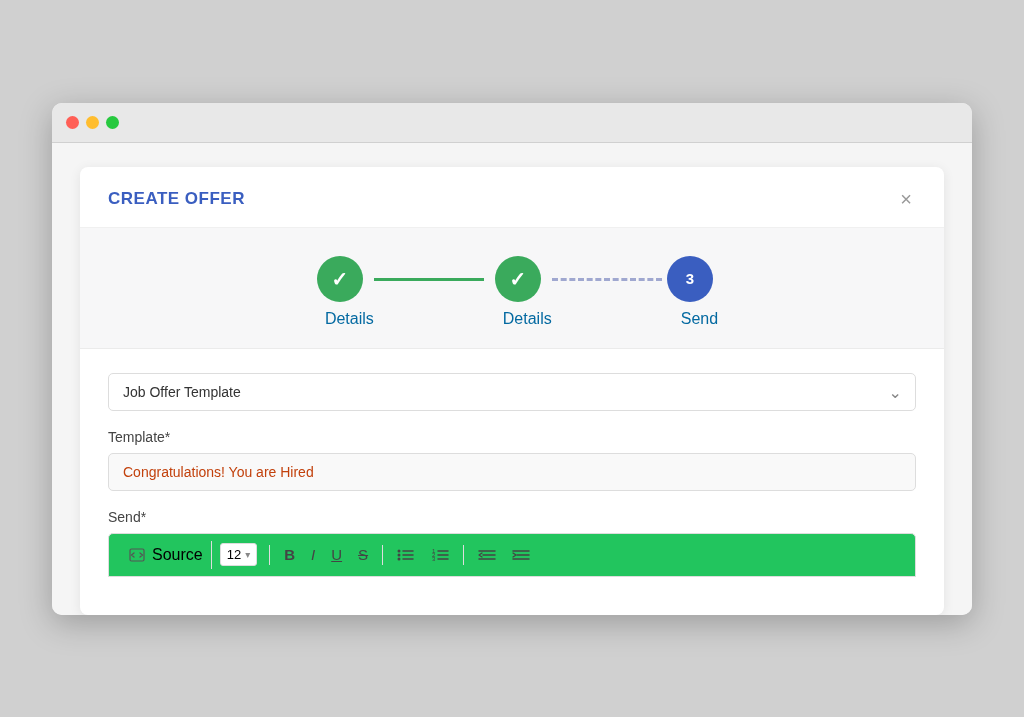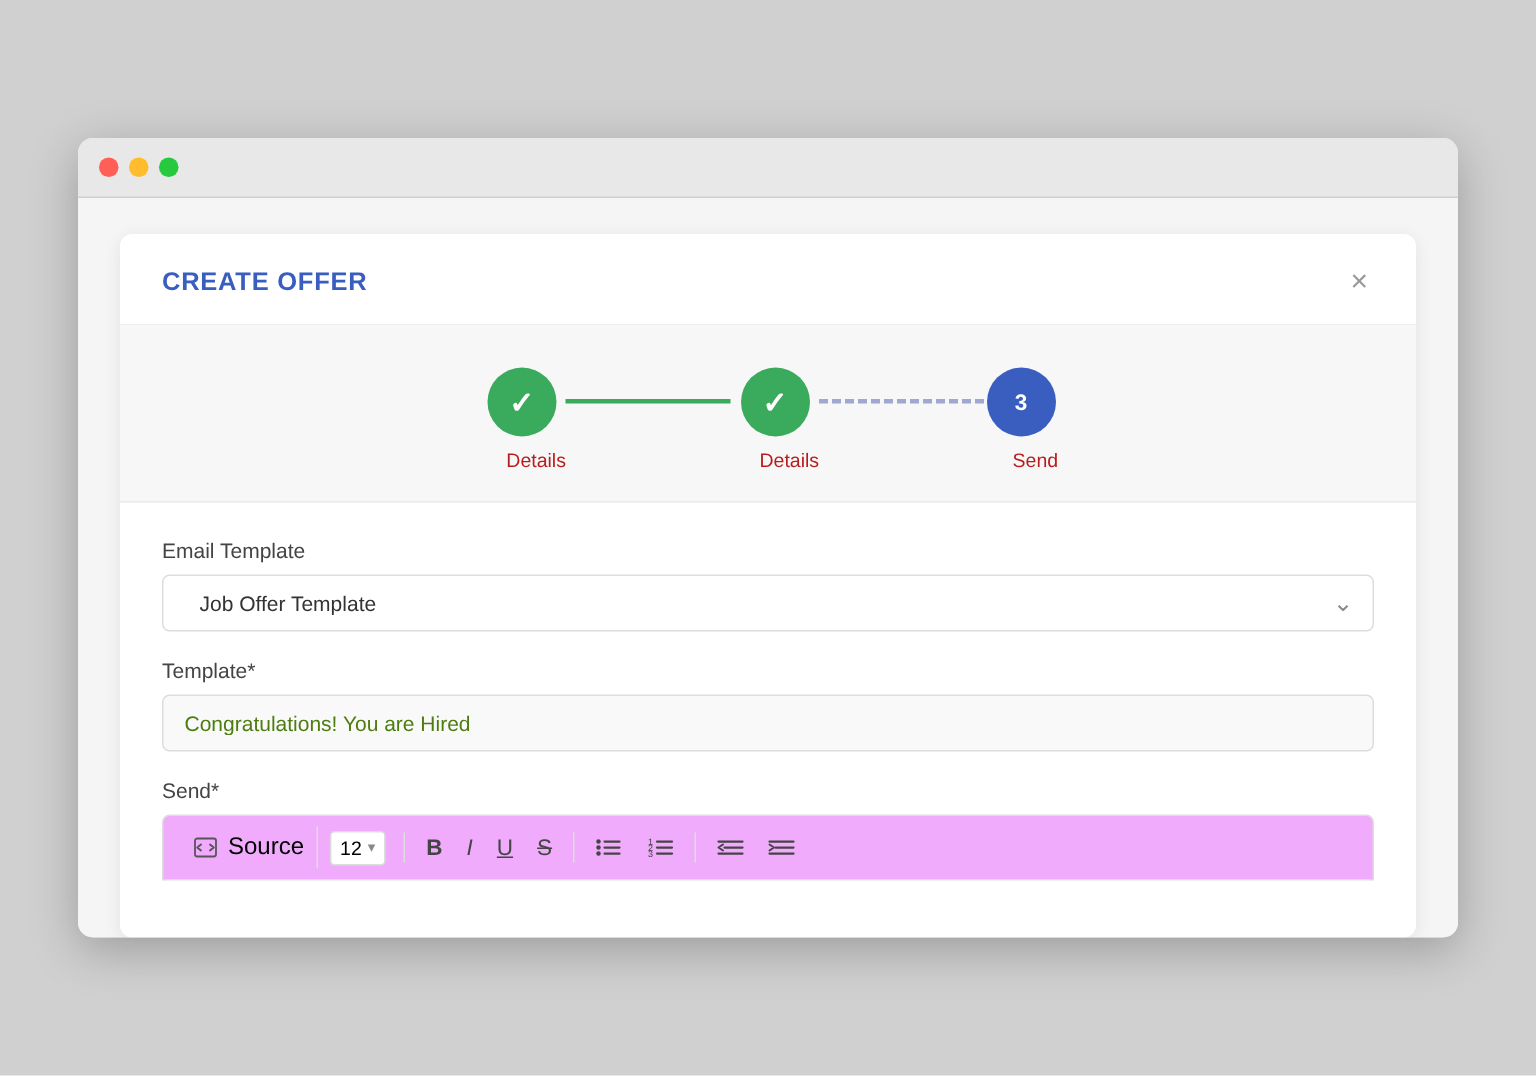--- a/index.html
+++ b/index.html
@@ -126,22 +126,22 @@
     .step-circle.active {
       background: #3a5ec0;
     }
 
     .step-check {
       font-size: 20px;
       color: white;
     }
 
     .step-label {
-      font-size: 13px;
-      color: #b91c1c;
+      font-size: 16px;
+      color: #0369a1;
       font-weight: 400;
       padding-left: 19px;
     }
 
     .step-connector {
       width: 110px;
       height: 3px;
       margin-bottom: 24px;
     }
 
@@ -165,21 +165,21 @@
     .form-label {
       display: block;
       font-size: 14px;
       color: #444;
       margin-bottom: 8px;
       font-weight: 400;
     }
 
     .form-select {
       width: 100%;
-      padding: 10px 24px;
+      padding: 10px 14px;
       border: 1px solid #ddd;
       border-radius: 5px;
       font-size: 14px;
       color: #333;
       background: #fff;
       appearance: none;
       cursor: pointer;
     }
 
     .select-wrapper {
@@ -196,26 +196,26 @@
       font-size: 16px;
       pointer-events: none;
     }
 
     .form-input {
       width: 100%;
       padding: 10px 14px;
       border: 1px solid #ddd;
       border-radius: 5px;
       font-size: 14px;
-      color: #4d7c0f;
+      color: #c2410c;
       background: #f9f9f9;
     }
 
     .editor-toolbar {
-      background: #f0abfc;
+      background: #22c55e;
       border: 1px solid #ddd;
       border-radius: 5px 5px 0 0;
       padding: 7px 10px;
       display: flex;
       align-items: center;
       gap: 4px;
       margin-top: 8px;
     }
 
     .toolbar-btn {
@@ -326,21 +326,20 @@
             </div>
             <span class="step-label">Send</span>
           </div>
 
         </div>
       </div>
 
       <div class="modal-body">
 
         <div class="form-group">
-          <label class="form-label">Email Template</label>
           <div class="select-wrapper">
             <select class="form-select">
               <option>Job Offer Template</option>
             </select>
           </div>
         </div>
 
         <div class="form-group">
           <label class="form-label">Template*</label>
           <input class="form-input" type="text" value="Congratulations! You are Hired" style="">

